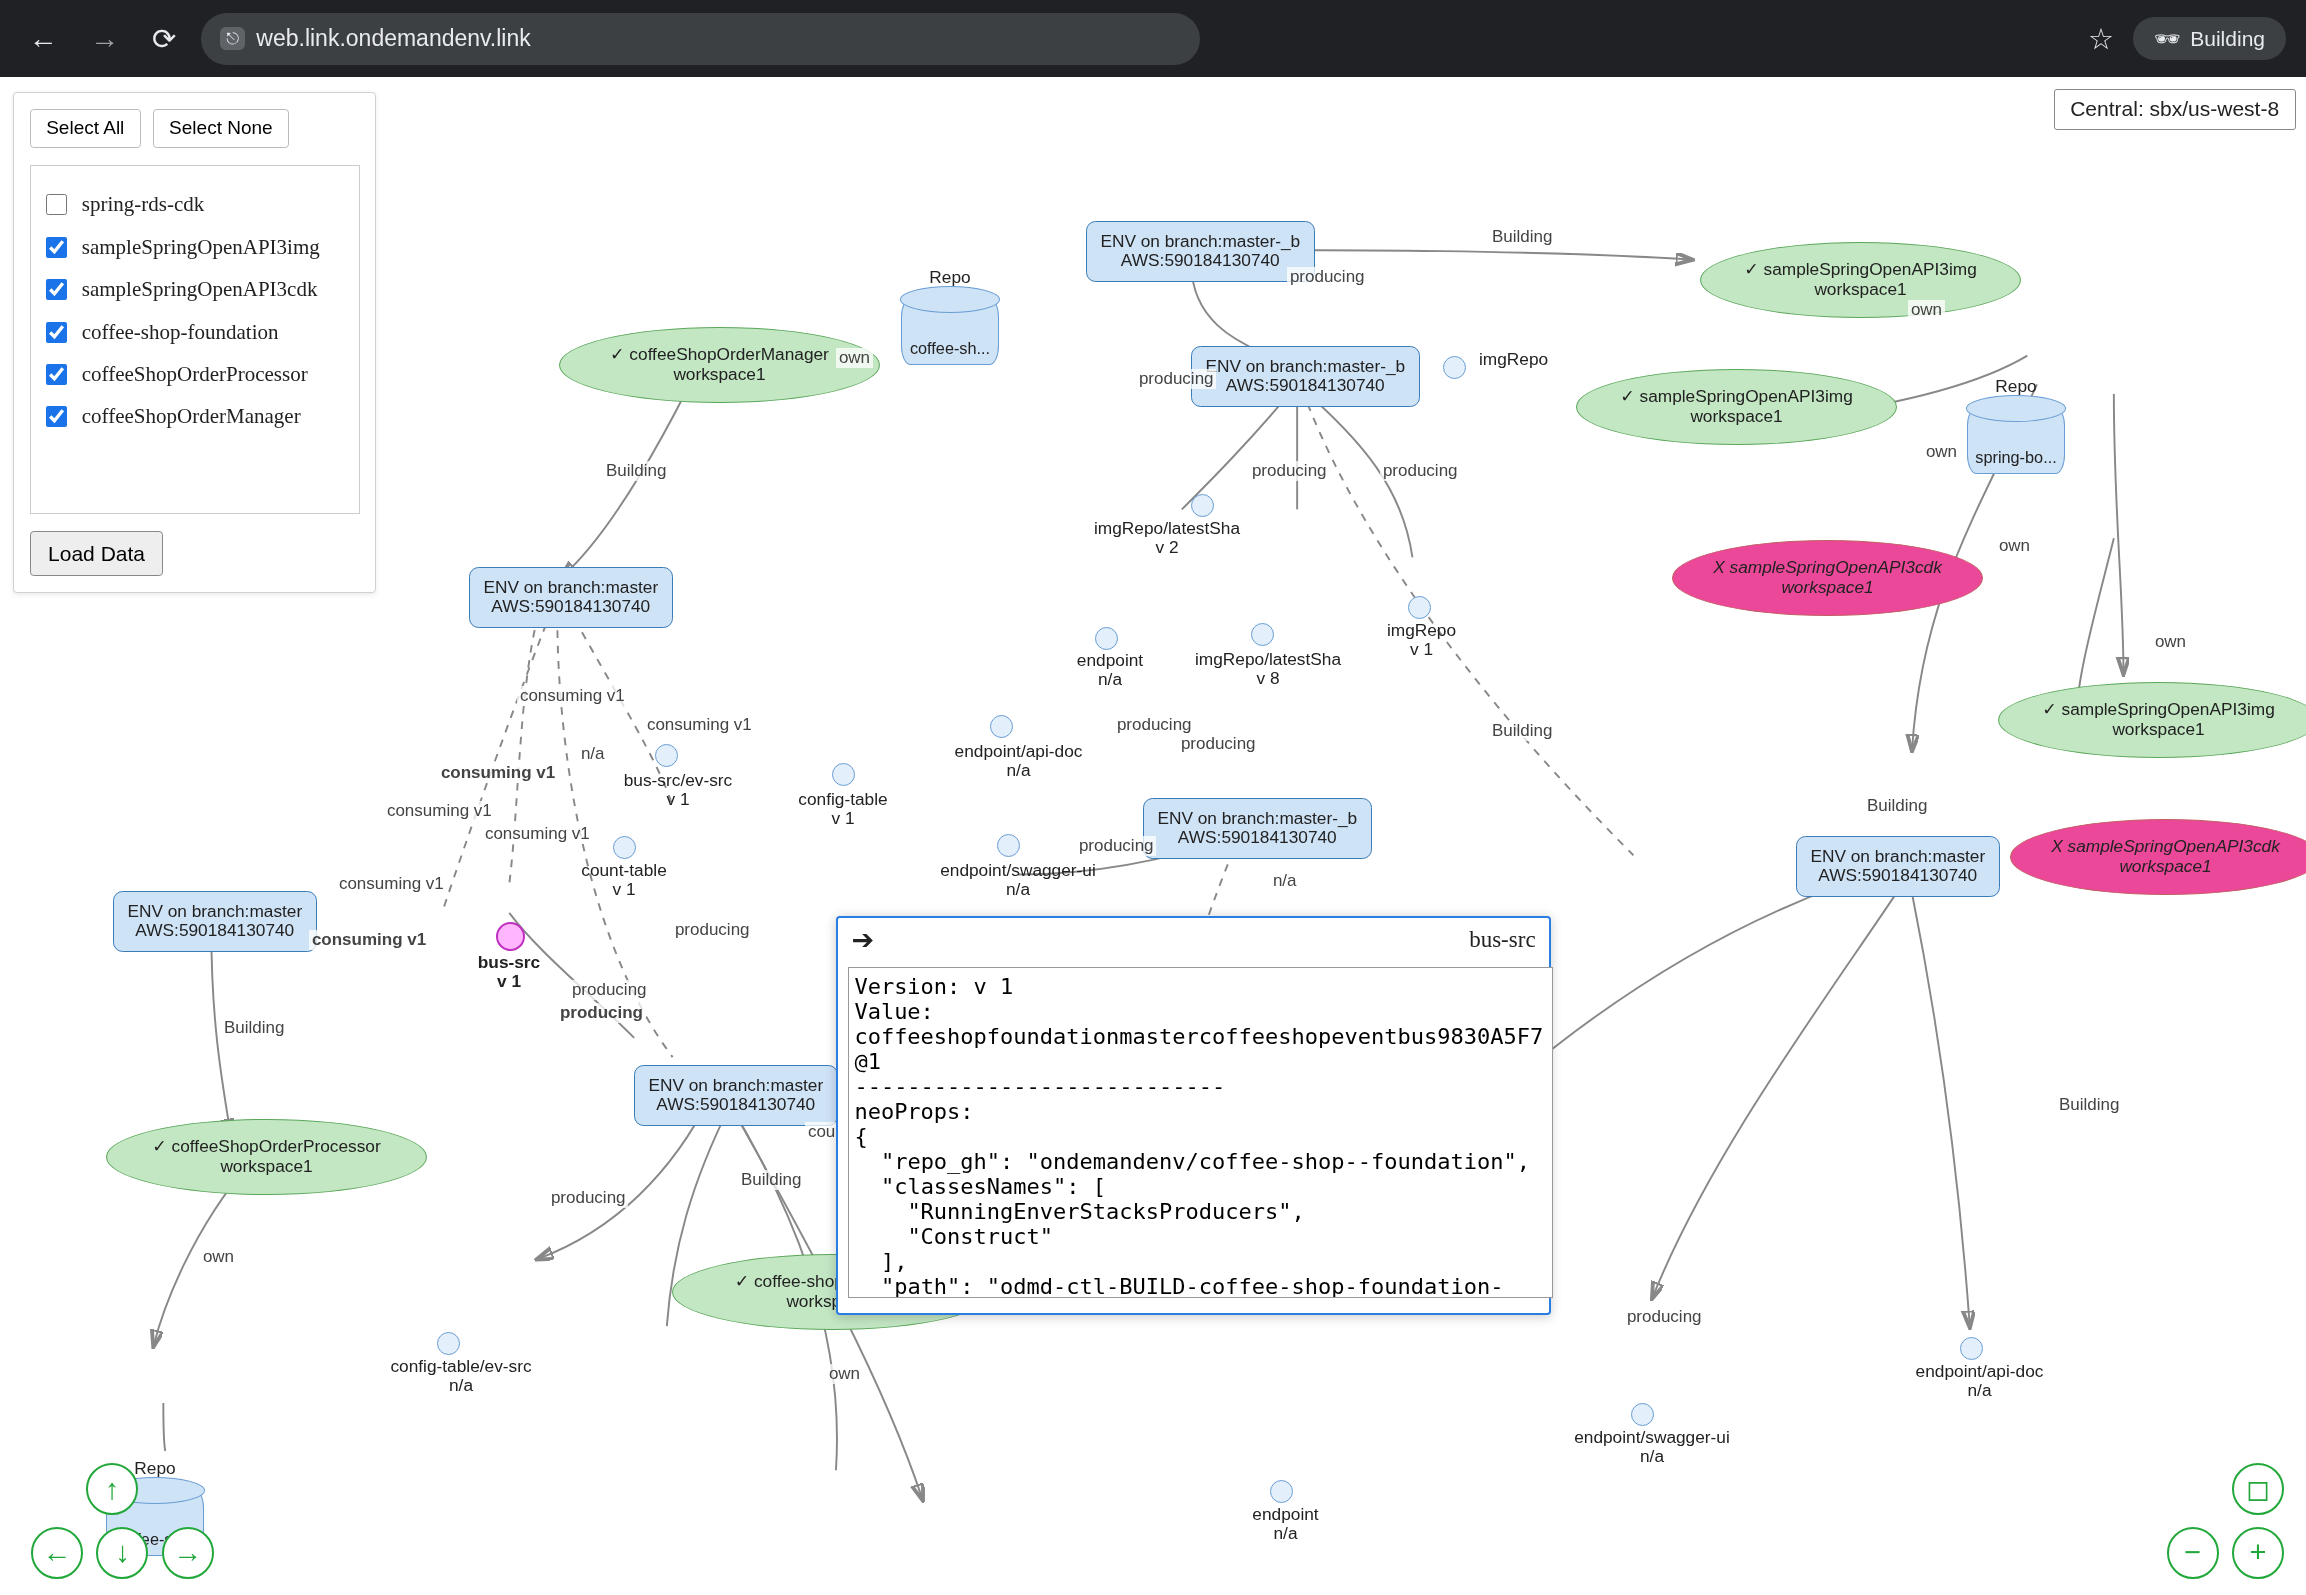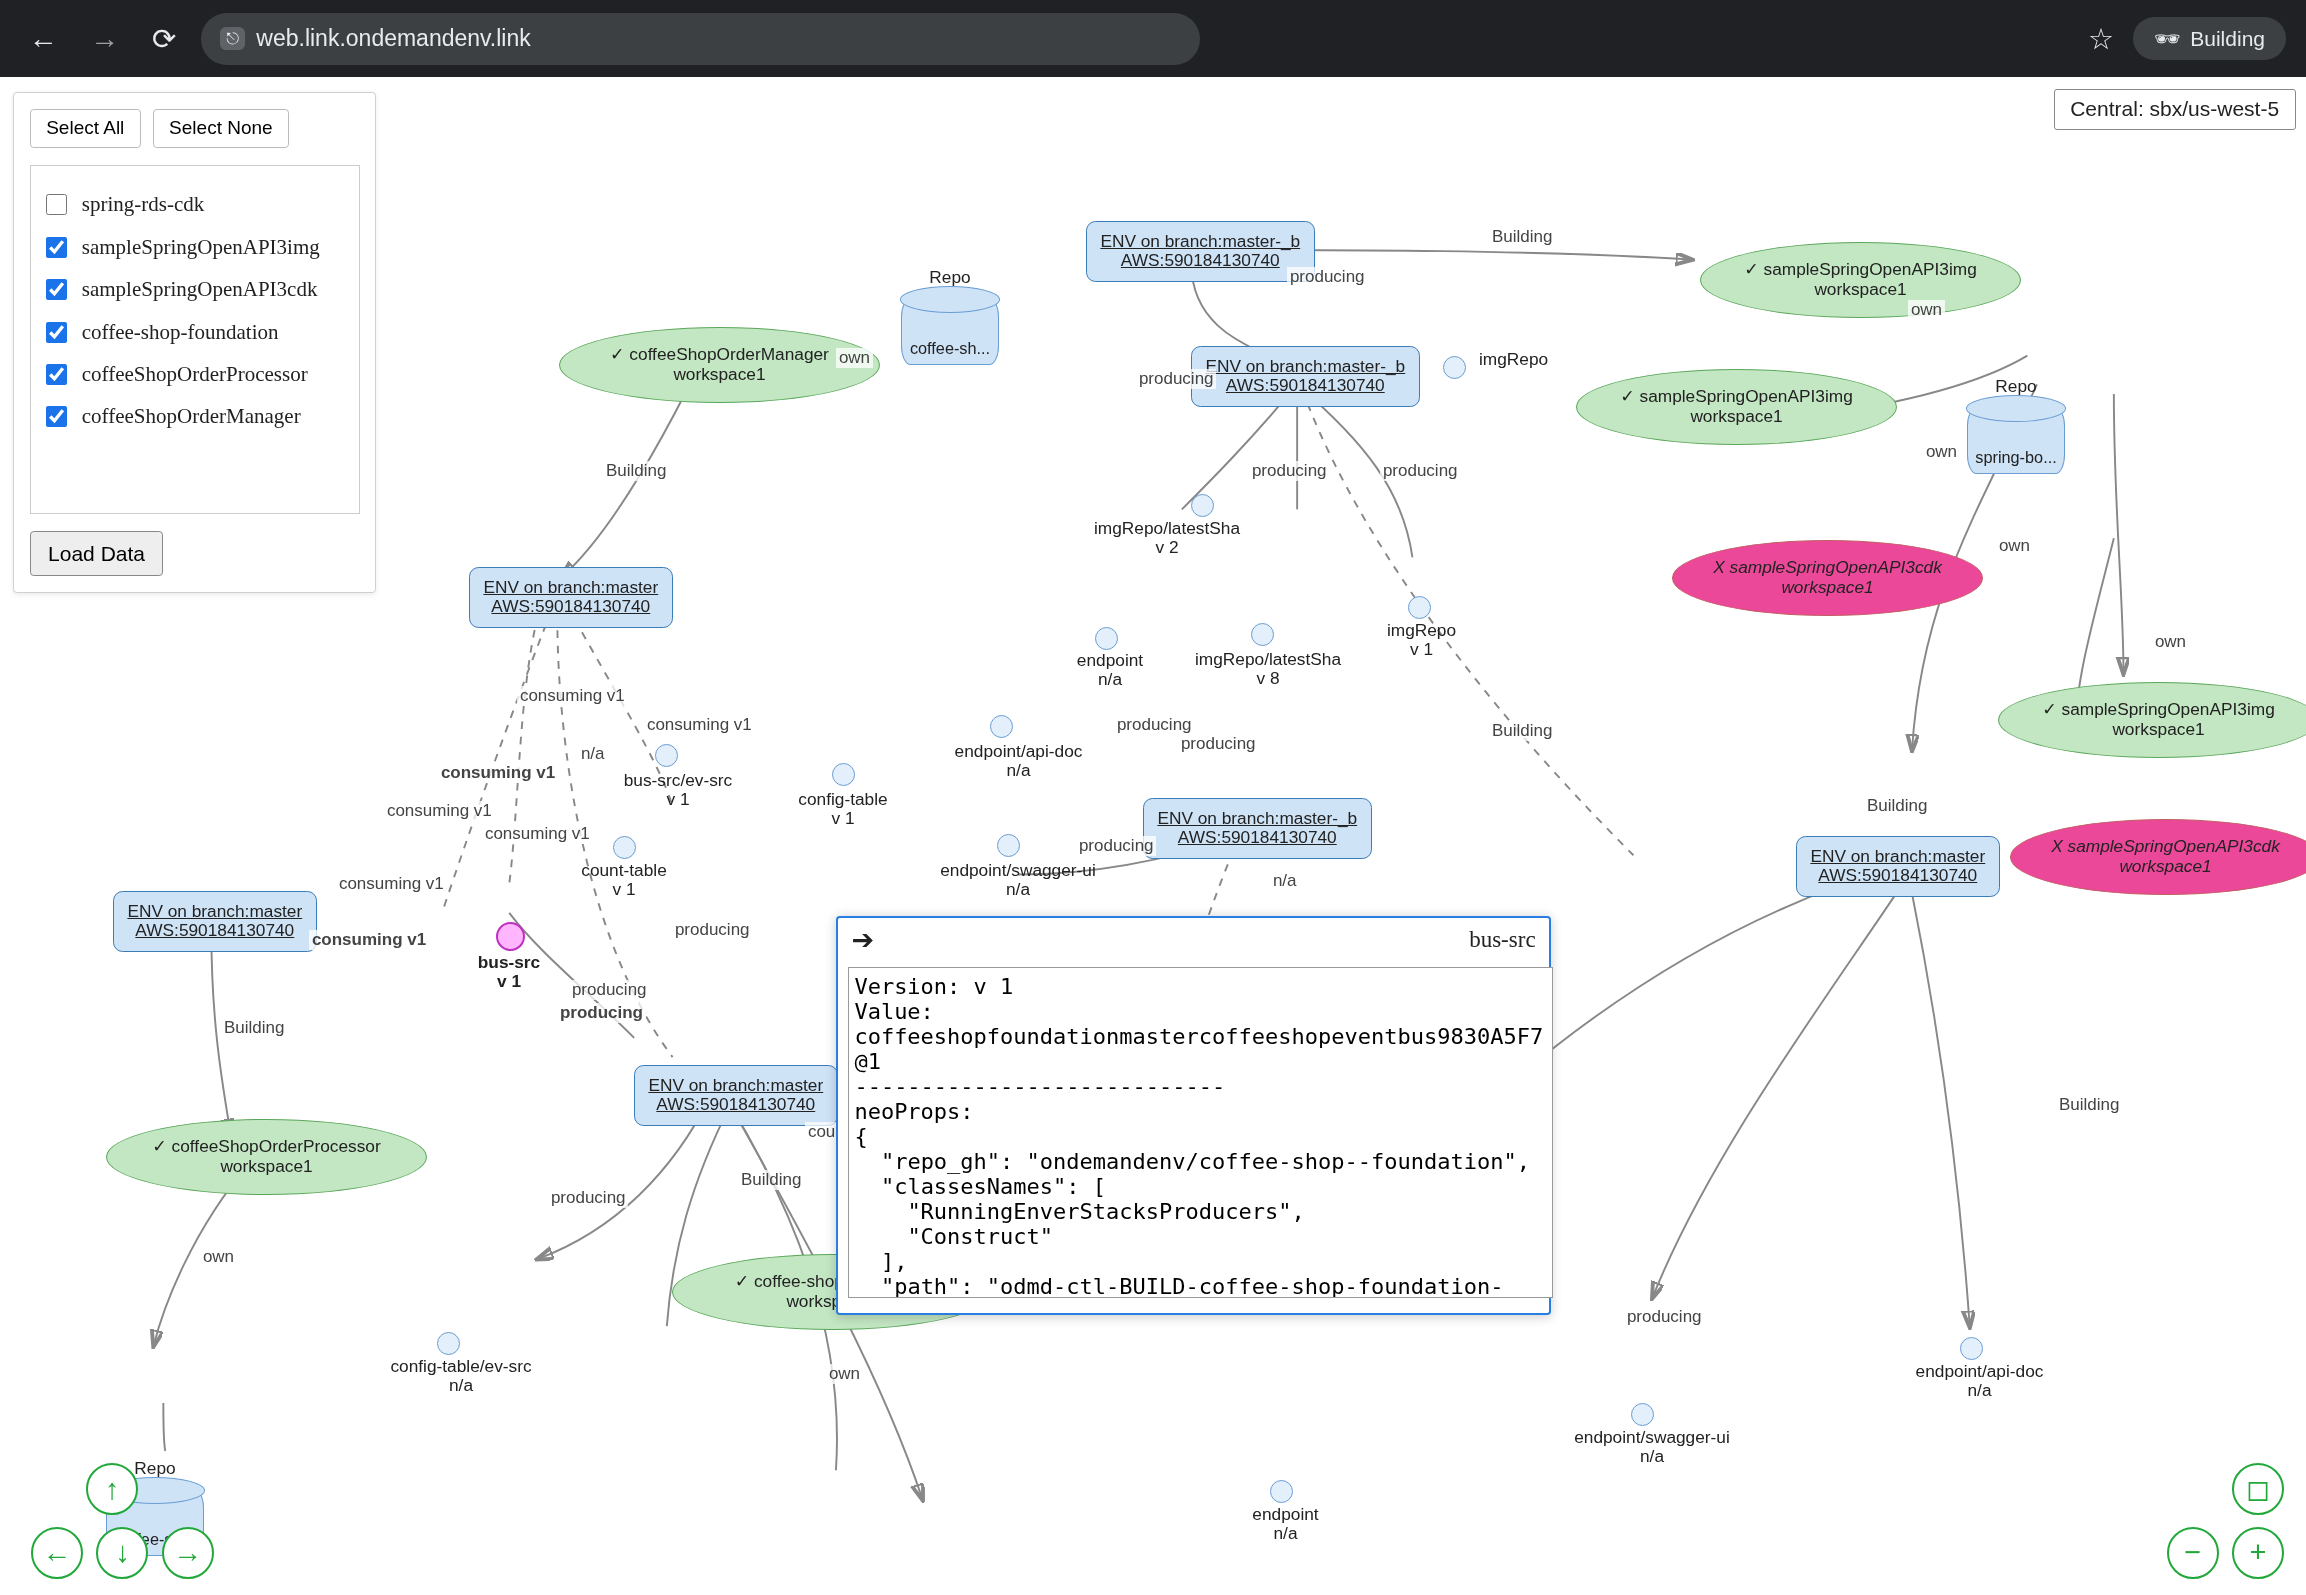--- a/index.html
+++ b/index.html
@@ -28,21 +28,21 @@
   .filter-box { border:1px solid #ccc; height:327px; overflow-y:scroll; padding:9.6px 11.5px; }
   .filter-box label { display:flex; align-items:center; gap:11.5px; font-size:21px; font-family:Georgia,serif; margin:15.4px 0; }
   .filter-box input[type=checkbox] { width:21px; height:21px; accent-color:#1a73e8; }
   .load-btn { margin-top:17.3px; font-size:21px; padding:9.6px 17.3px; border:1px solid #888; background:#eee; border-radius:3.8px; }
 
   
   .graph { position:absolute; inset:0; }
 
   
   .node { position:absolute; text-align:center; font-size:17.3px; line-height:1.15; }
-  .env-node { background:#cfe3f7; border:1.9px solid #3a7cb8; border-radius:9.6px; padding:9.6px 13.4px;text-decoration:underline; }
+  .env-node { background:#cfe3f7; border:1.9px solid #3a7cb8; border-radius:9.6px; padding:9.6px 13.4px; }
   .oval { border-radius:50%; padding:17.3px 25px; display:flex; align-items:center; justify-content:center; }
   .oval.green { background:#c3e6c3; border:1.9px solid #5aa75a; }
   .oval.red   { background:#ec4899; border:1.9px solid #c06060;font-style:italic; }
   .cyl { position:relative; width:96px; height:65px; border:1.9px solid #6a9dd4; border-radius:9.6px/19px; background:#cfe3f7; }
   .cyl::before { content:""; position:absolute; left:-1.9px; right:-1.9px; top:-13.4px; height:25px; border:1.9px solid #6a9dd4; border-radius:50%; background:#cfe3f7; }
   .cyl .lbl { position:absolute; top:-31px; width:100%; text-align:center; font-size:17.3px; }
   .cyl .sub { position:absolute; bottom:5.8px; width:100%; text-align:center; font-size:16.3px; }
   .tiny-circle { width:21px; height:21px; border:1.9px solid #6a9dd4; border-radius:50%; background:#e3effb; }
   .pink-circle { width:25px; height:25px; border:2.9px solid #c030c0; border-radius:50%; background:#ffb6ff; }
   .edge-label { position:absolute; font-size:17px; color:#444; background:rgba(255,255,255,0.75); padding:0 2.9px; }
@@ -79,21 +79,21 @@
     <span class="star">☆</span>
     <div class="incog-pill">
       <span>🕶</span>
       <span>Building</span>
     </div>
   </div>
 </div>
 
 <div class="page">
 
-  <div class="env-badge">Central: sbx/us-west-5</div>
+  <div class="env-badge">Central: sbx/us-west-8</div>
 
   <div class="panel">
     <div class="btnrow">
       <button class="small-btn">Select All</button>
       <button class="small-btn">Select None</button>
     </div>
     <div class="filter-box">
       <label>
           <input type="checkbox" style="">
           <span>spring-rds-cdk</span>

